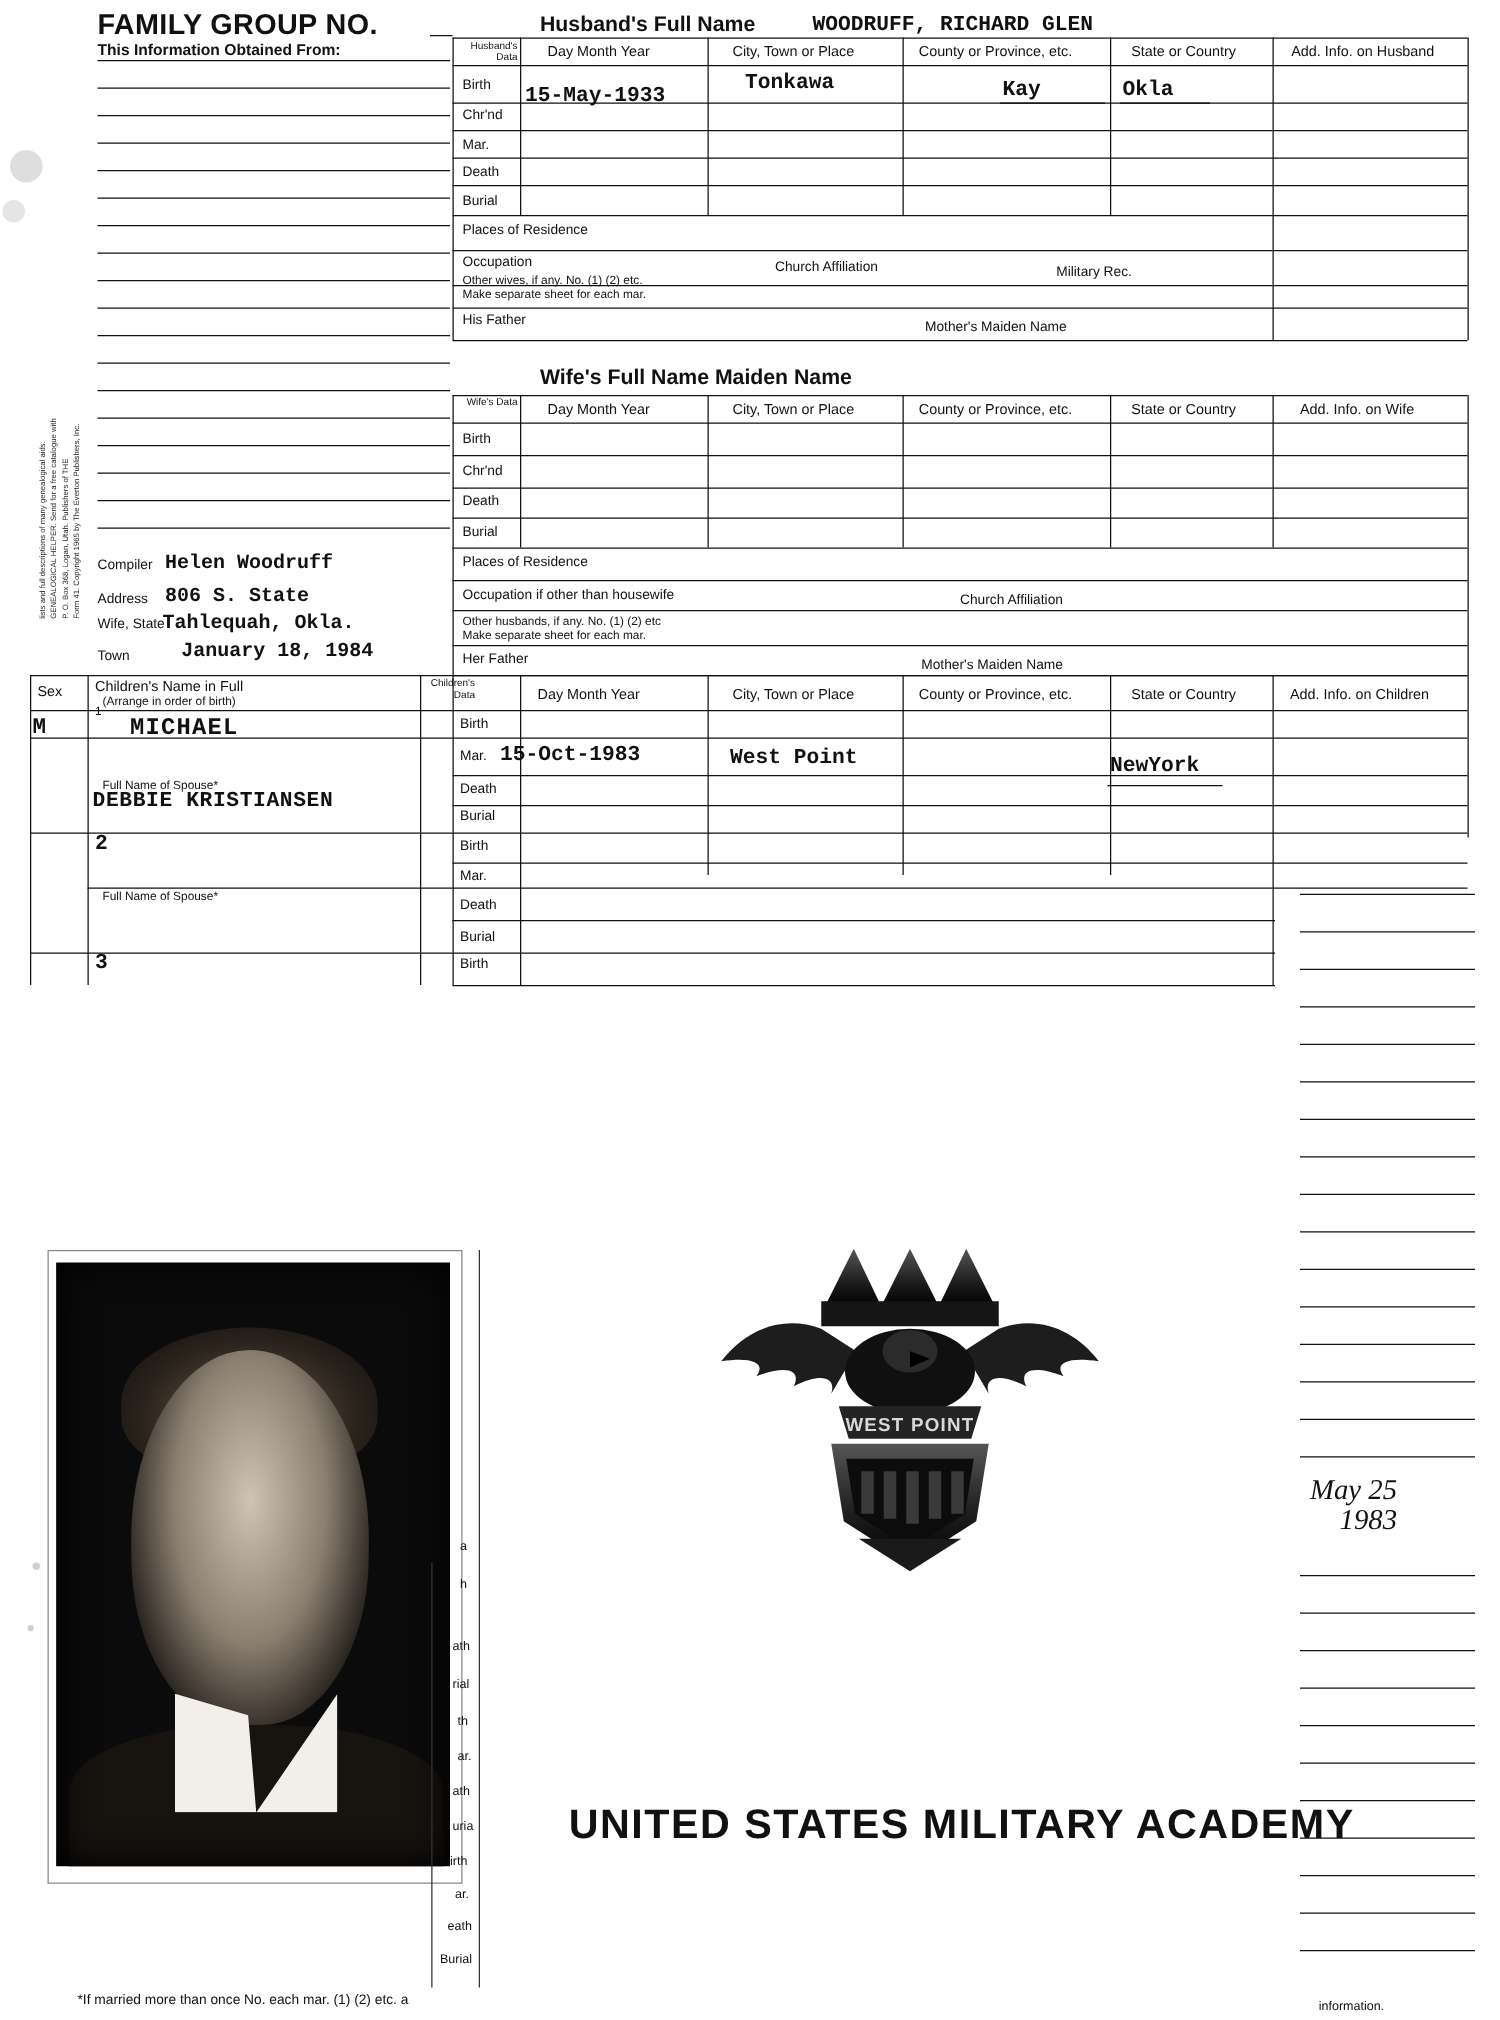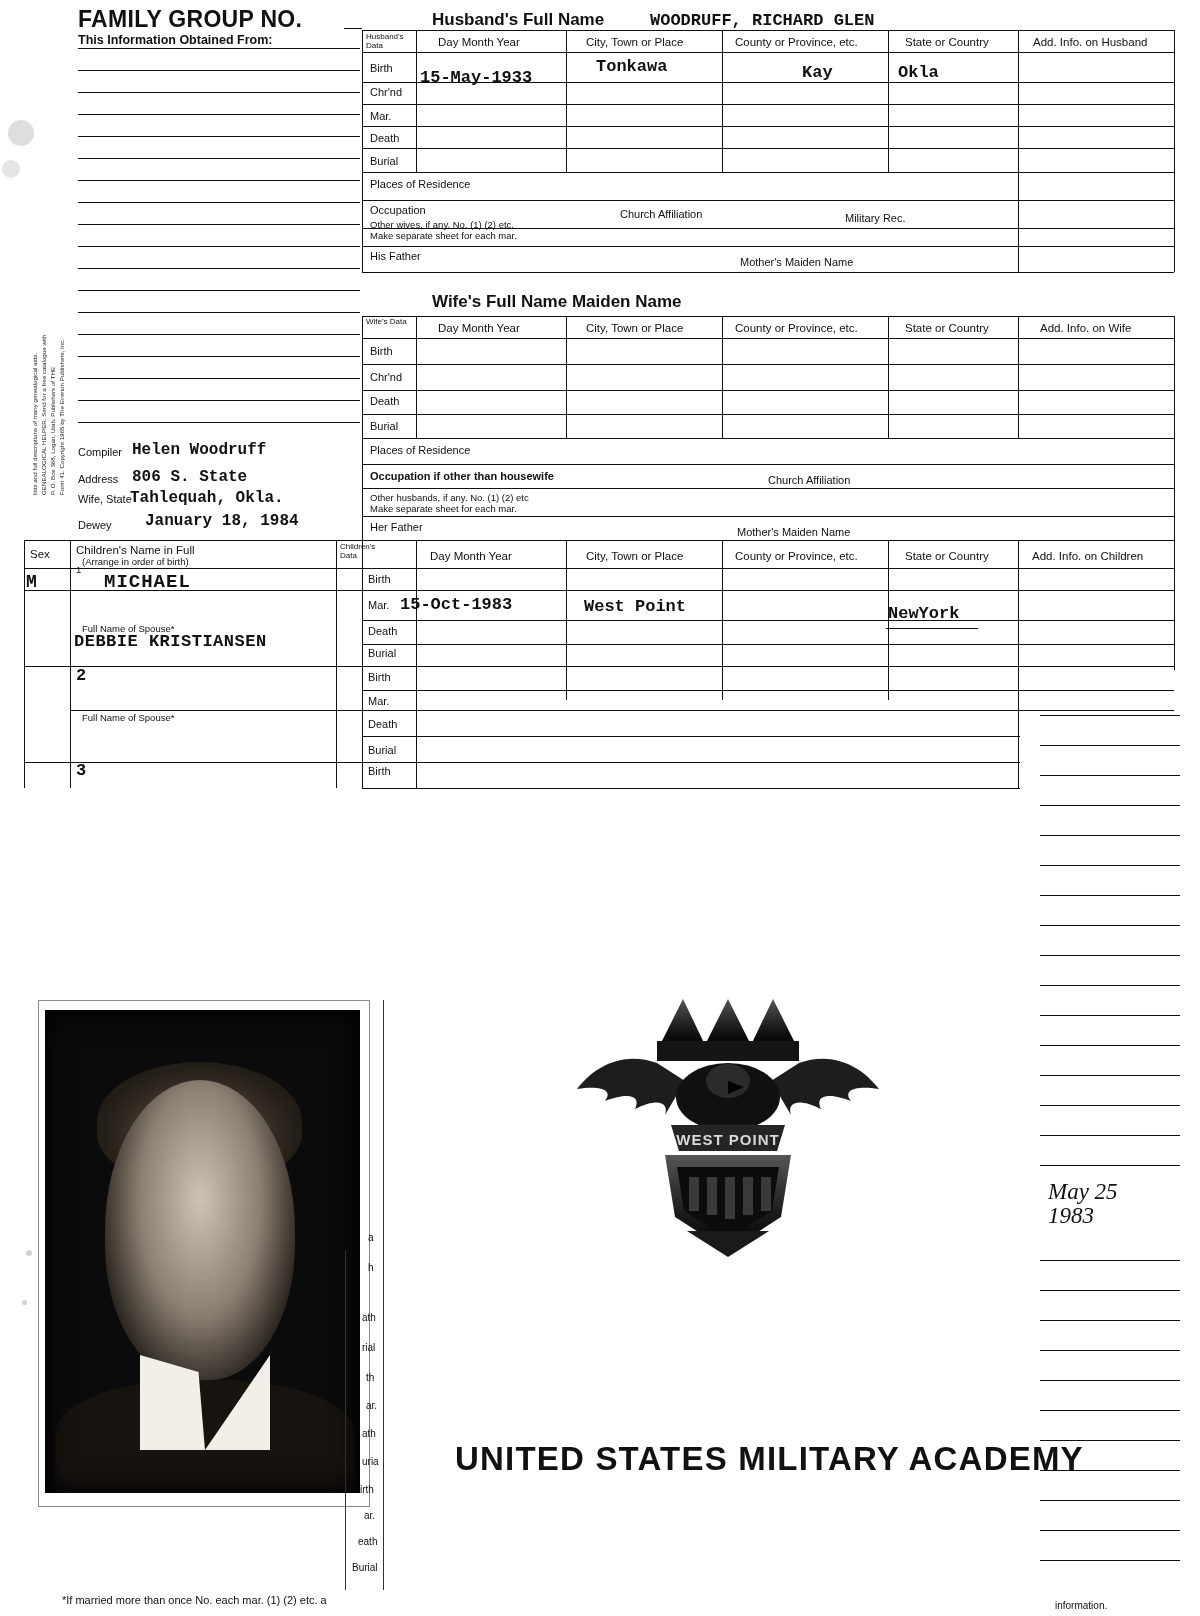--- a/index.html
+++ b/index.html
@@ -1,17 +1,17 @@
 <!DOCTYPE html>
 <html><head>
 <meta charset="utf-8">
 <style>
   html,body{margin:0;padding:0;background:#fff;}
   body{width:1200px;height:1616px;position:relative;font-family:"Liberation Sans",sans-serif;color:#111;overflow:hidden;}
-  .sheet{position:absolute;left:0;top:0;width:1200px;height:1552px;}
+  .sheet{position:absolute;left:0;top:0;width:1200px;height:1552px;text-align:right;}
   .lbl{font-size:11px;color:#111;}
   .tiny{font-size:9.5px;}
   .rule{position:absolute;background:#111;height:1px;}
   .vrule{position:absolute;background:#111;width:1px;}
 
   
   #form-top{position:absolute;left:0;top:0;width:1200px;height:800px;}
   .title-fg{position:absolute;left:78px;top:6px;font-size:23px;font-weight:bold;letter-spacing:.3px;}
   .obtained{position:absolute;left:78px;top:33px;font-size:12.5px;font-weight:bold;}
 
@@ -185,34 +185,34 @@
     <div class="hdrtxt" style="left:735px;top:322px;">County or Province, etc.</div>
     <div class="hdrtxt" style="left:905px;top:322px;">State or Country</div>
     <div class="hdrtxt" style="left:1040px;top:322px;">Add. Info. on Wife</div>
 
     <div class="rowlbl" style="top:345px;">Birth</div>
     <div class="rowlbl" style="top:371px;">Chr'nd</div>
     <div class="rowlbl" style="top:395px;">Death</div>
     <div class="rowlbl" style="top:420px;">Burial</div>
 
     <div class="lbl" style="left:370px;top:444px;position:absolute;">Places of Residence</div>
-    <div class="lbl" style="left:370px;top:470px;position:absolute;font-weight:bold;">Occupation if other than housewife</div>
+    <div class="lbl" style="left:370px;top:470px;position:absolute;">Occupation if other than housewife</div>
     <div class="lbl" style="left:768px;top:474px;position:absolute;">Church Affiliation</div>
     <div class="tiny" style="position:absolute;left:370px;top:492px;">Other husbands, if any. No. (1) (2) etc</div>
     <div class="tiny" style="position:absolute;left:370px;top:503px;">Make separate sheet for each mar.</div>
     <div class="lbl" style="left:370px;top:521px;position:absolute;">Her Father</div>
     <div class="lbl" style="left:737px;top:526px;position:absolute;">Mother's Maiden Name</div>
 
     <div class="cmp-lbl" style="left:78px;top:446px;">Compiler</div>
     <div class="cmp-val" style="left:132px;top:441px;">Helen Woodruff</div>
     <div class="cmp-lbl" style="left:78px;top:473px;">Address</div>
     <div class="cmp-val" style="left:132px;top:468px;">806 S. State</div>
     <div class="cmp-lbl" style="left:78px;top:493px;">Wife, State</div>
     <div class="cmp-val" style="left:130px;top:489px;">Tahlequah, Okla.</div>
-    <div class="cmp-lbl" style="left:78px;top:519px;">Dewey</div>
+    <div class="cmp-lbl" style="left:78px;top:519px;">Town</div>
     <div class="cmp-val" style="left:145px;top:512px;">January 18, 1984</div>
 
     <div class="rule" style="left:24px;top:540px;width:1150px;"></div>
     <div class="rule" style="left:24px;top:568px;width:1150px;"></div>
     <div class="rule" style="left:24px;top:590px;width:1150px;"></div>
     <div class="rule" style="left:362px;top:620px;width:812px;"></div>
     <div class="rule" style="left:362px;top:644px;width:812px;"></div>
     <div class="rule" style="left:24px;top:666px;width:1150px;"></div>
     <div class="rule" style="left:362px;top:690px;width:812px;"></div>
     <div class="rule" style="left:70px;top:710px;width:1104px;"></div>

